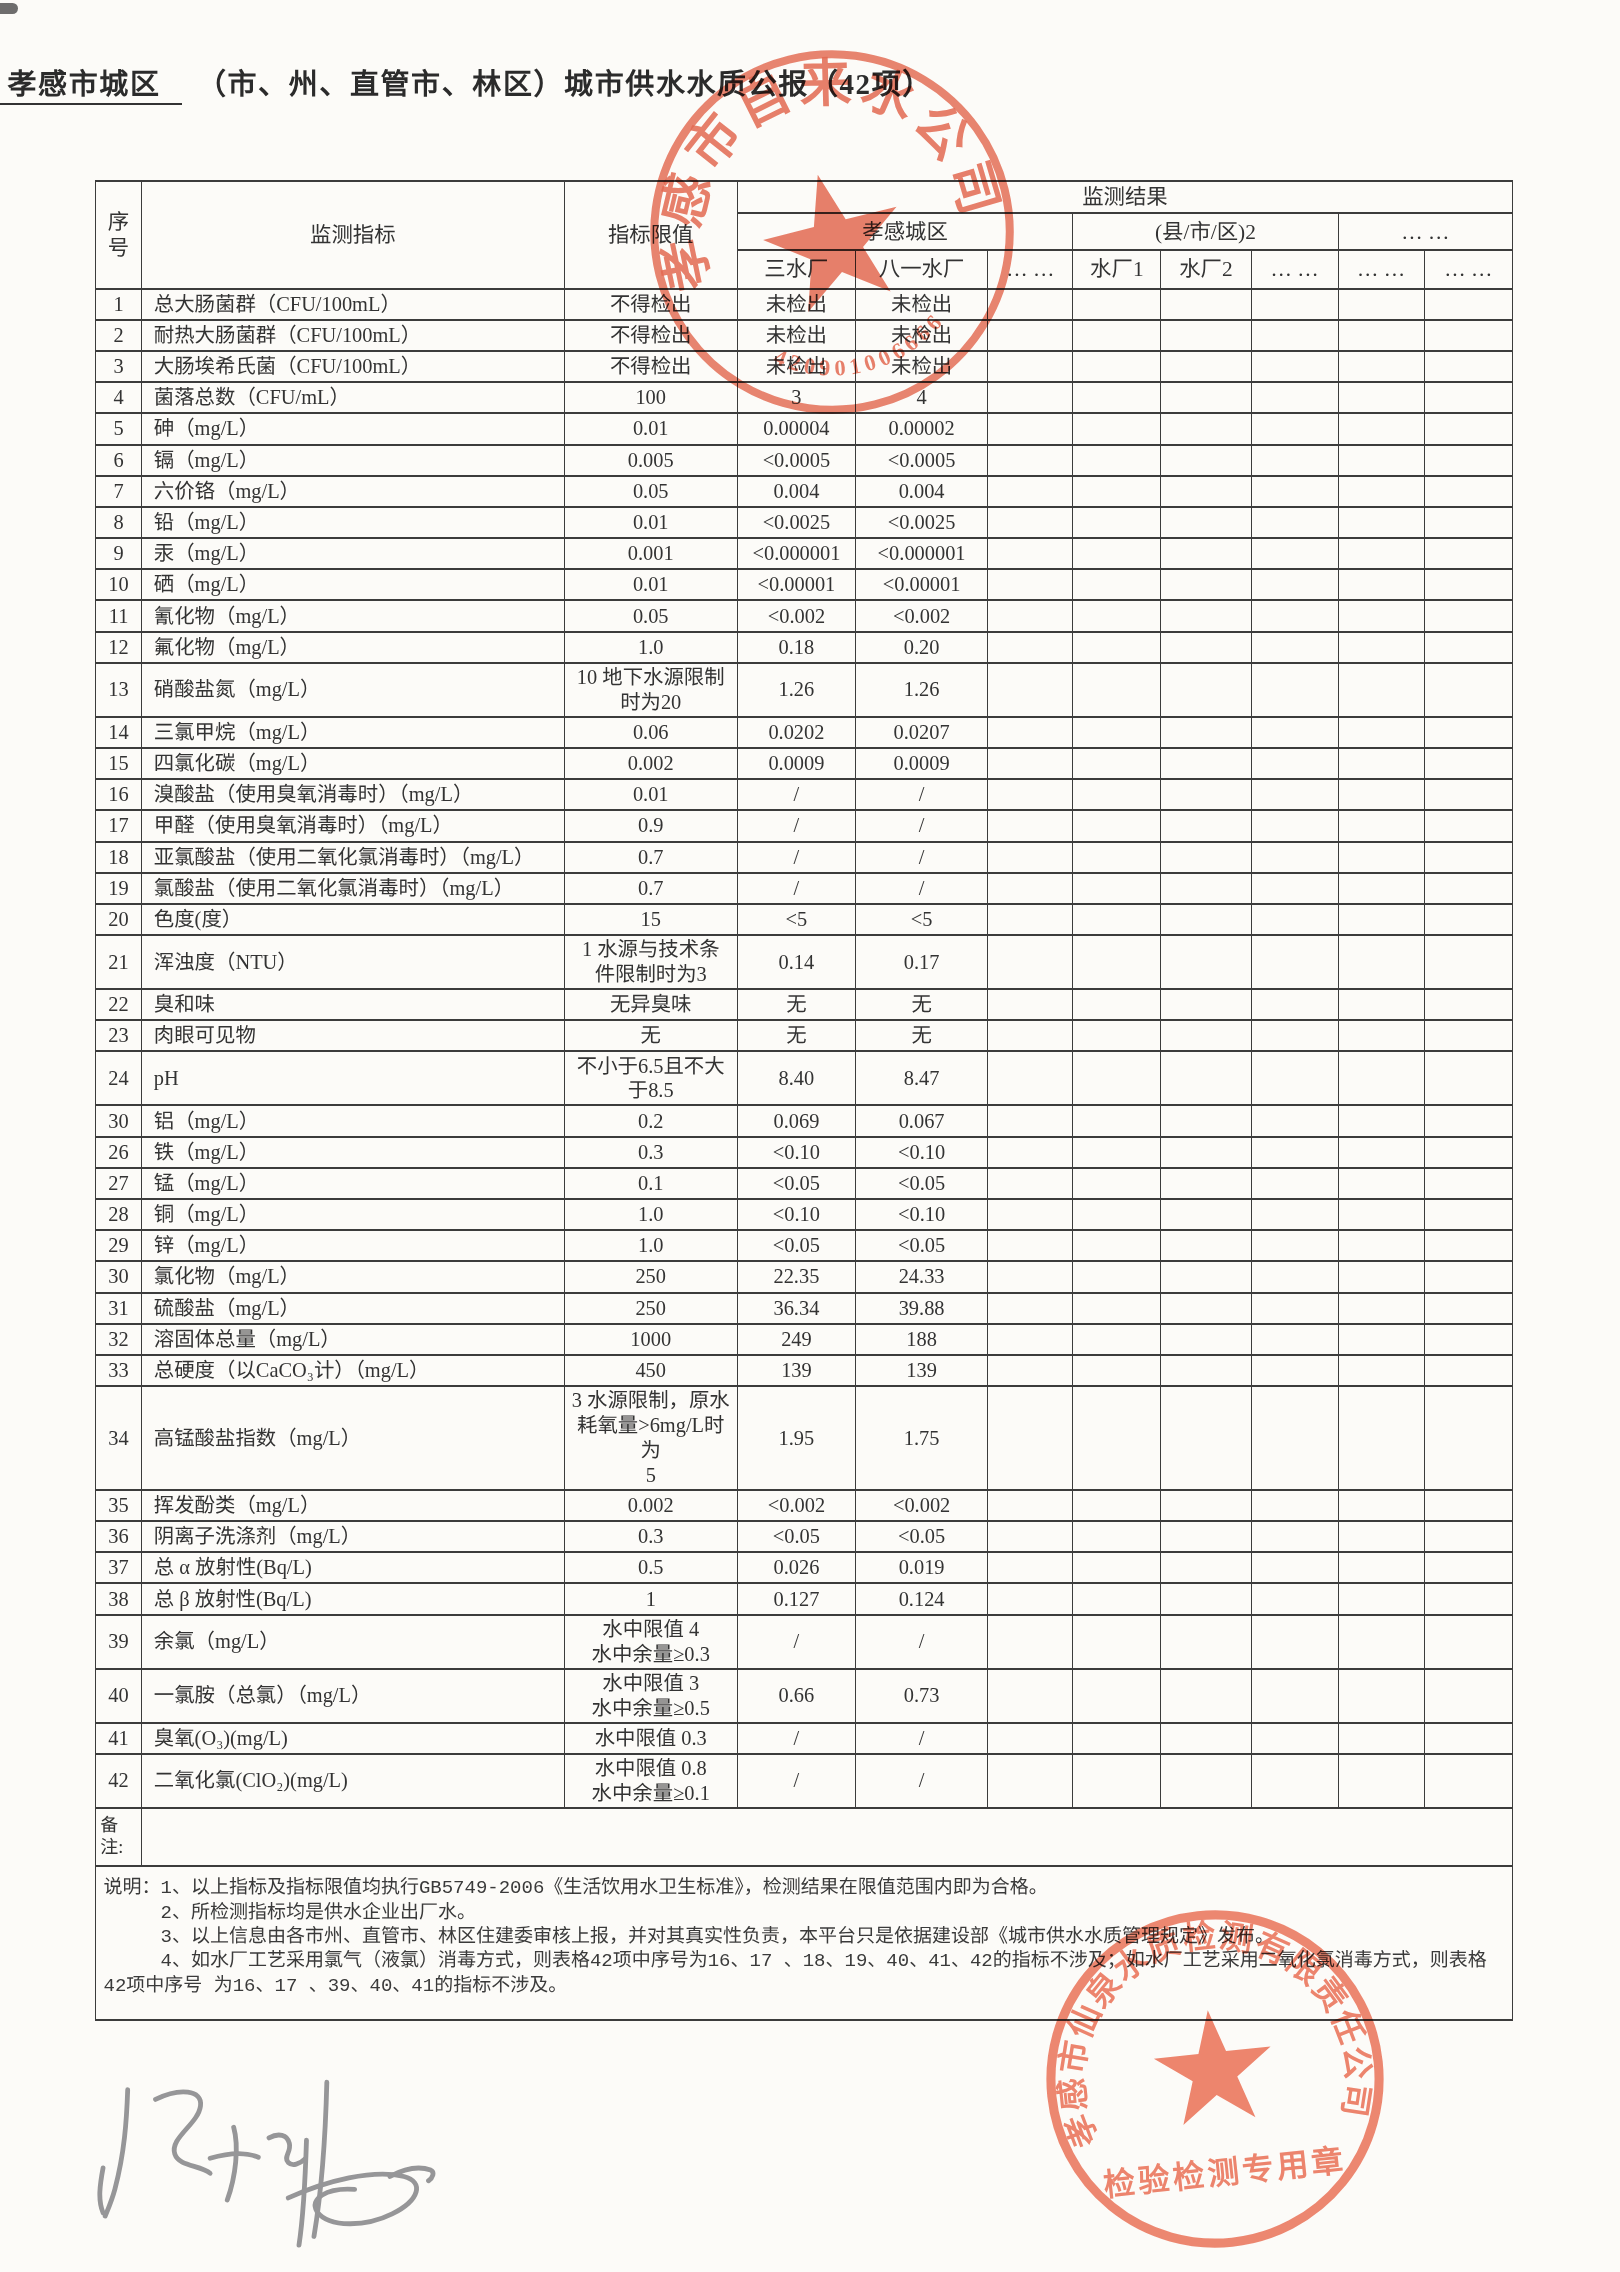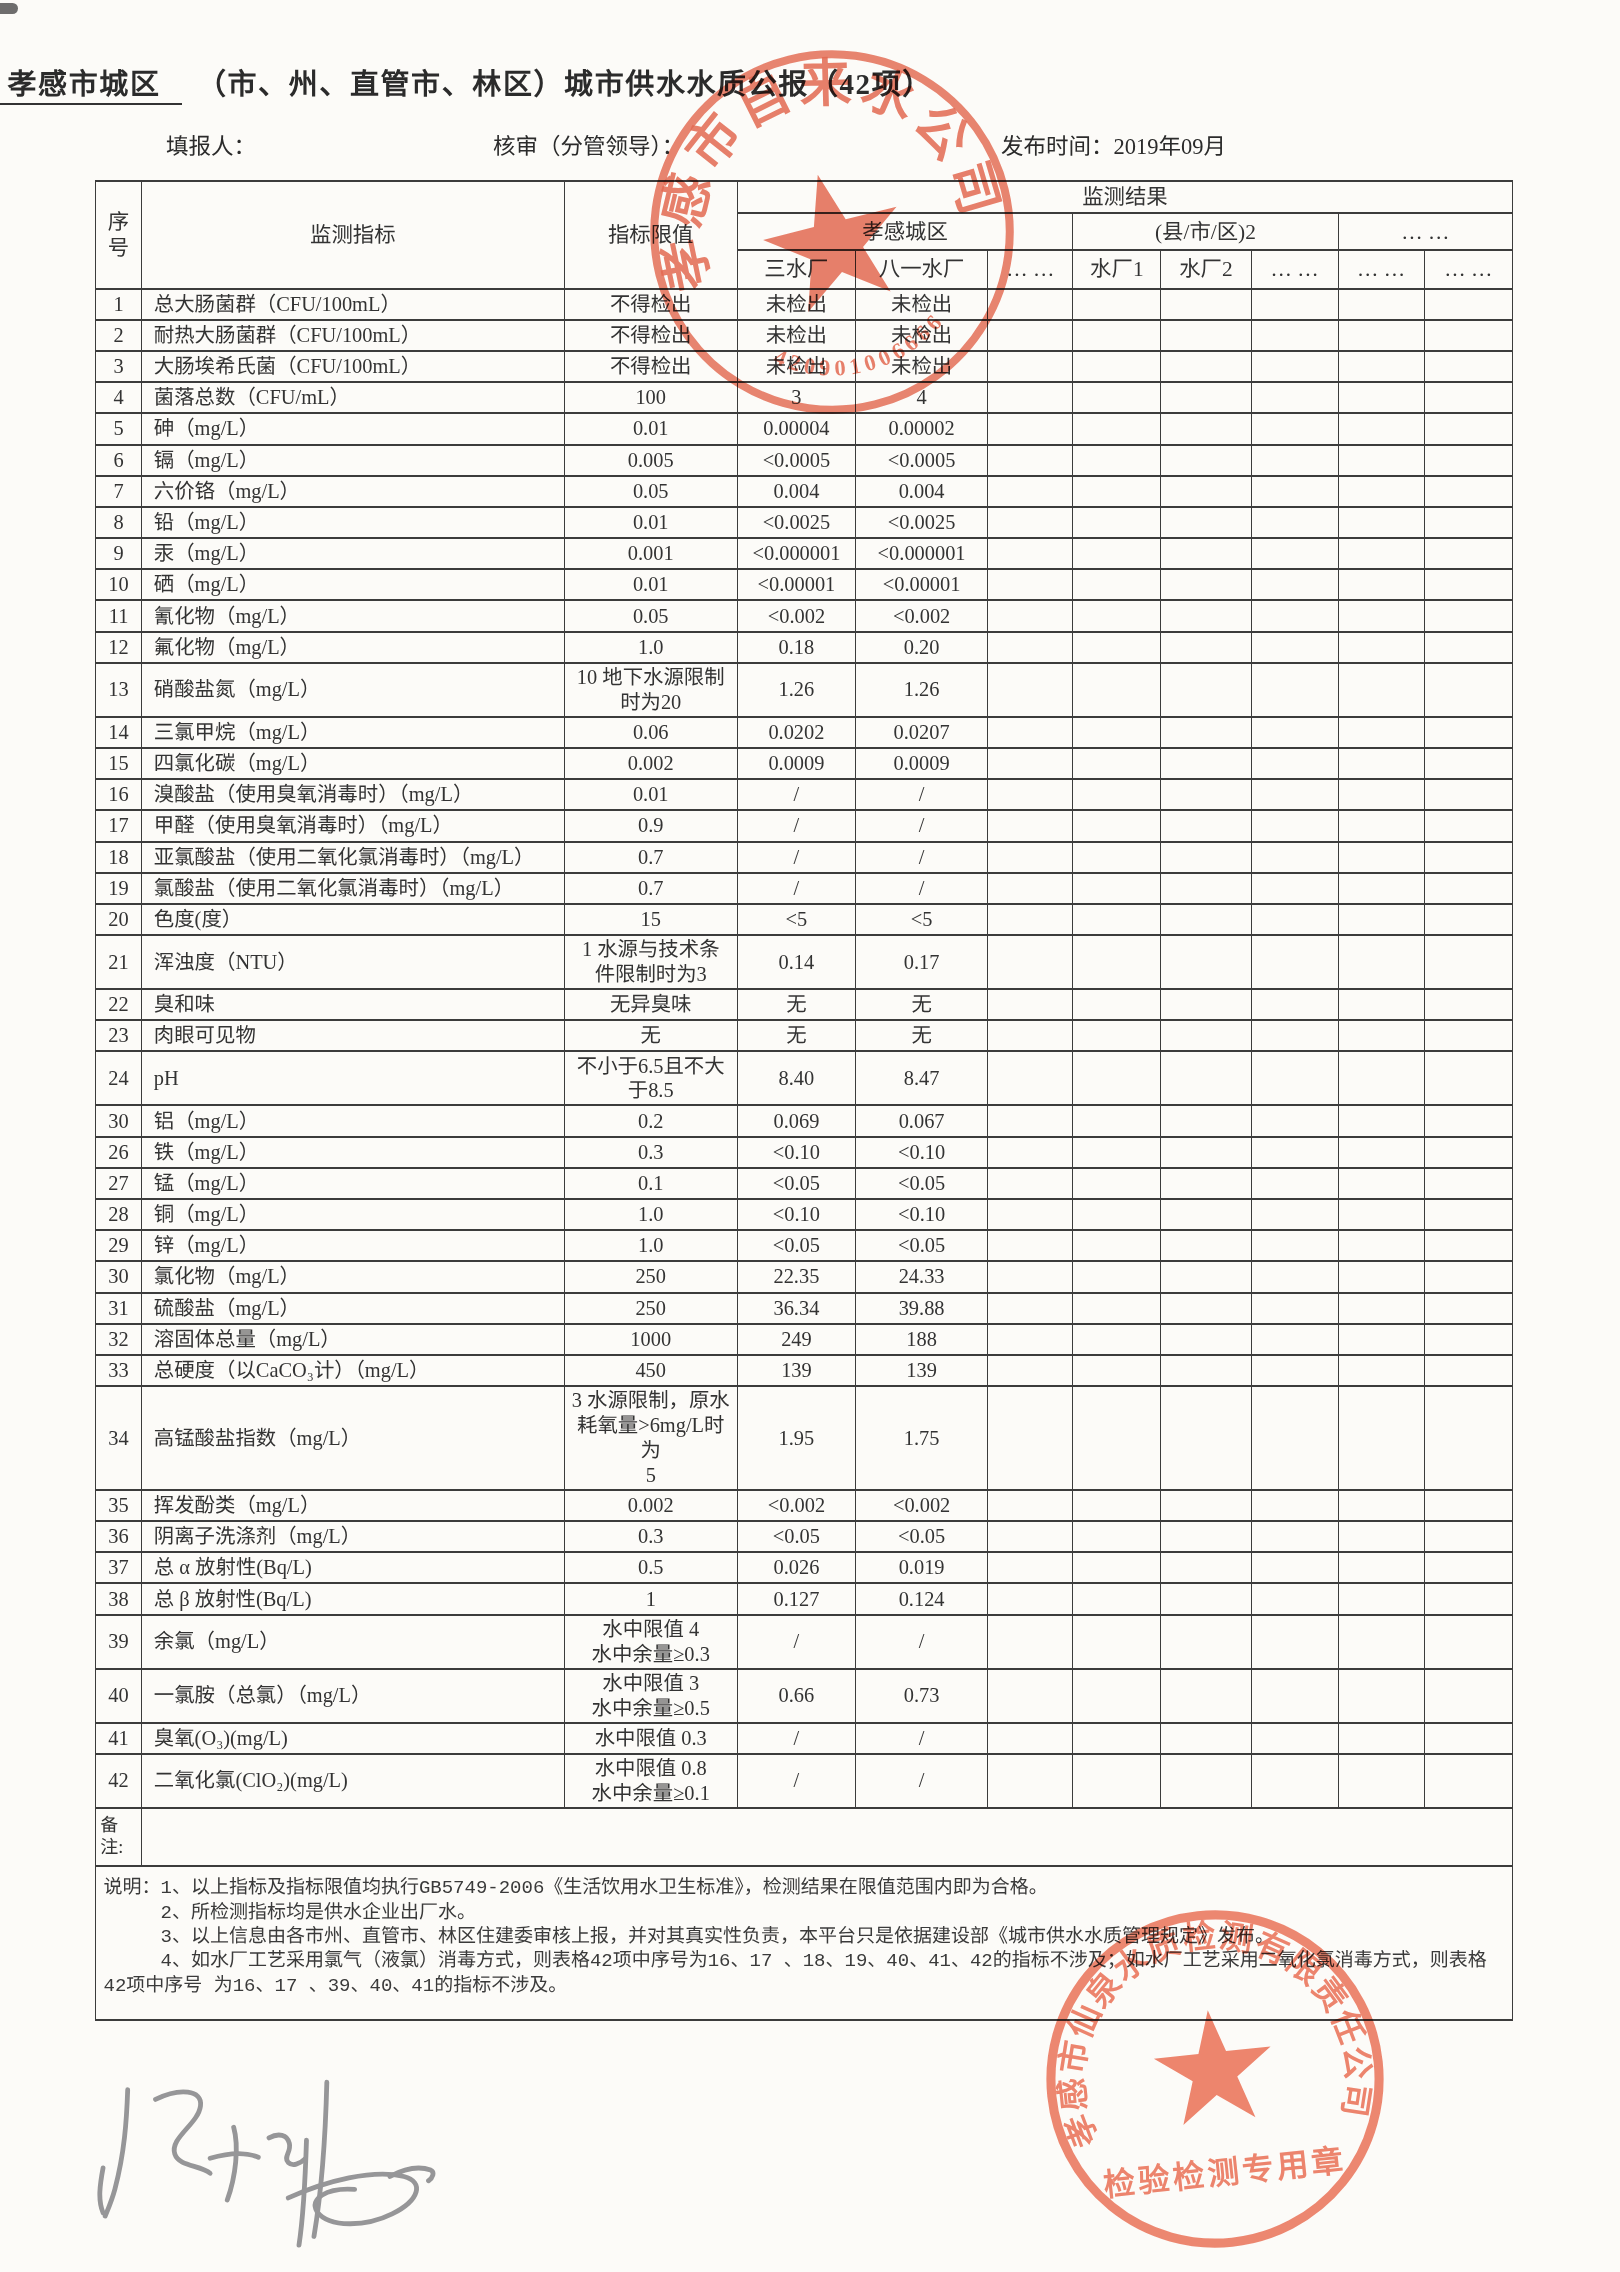--- a/index.html
+++ b/index.html
@@ -72,25 +72,20 @@
 </style>
 </head>
 <body>
 
 <div class="page">
 
   <div class="corner-artifact"></div>
 
   <div class="doc-title"><span class="u">孝感市城区</span><span>（市、州、直管市、林区）城市供水水质公报（42项）</span></div>
 
-  <div class="meta-row">
-    <span class="meta-field meta-filler">填报人：</span>
-    <span class="meta-field meta-reviewer">核审（分管领导）：</span>
-    <span class="meta-field meta-publish">发布时间：2019年09月</span>
-  </div>
 
   <table class="report">
     <colgroup>
       <col style="width:46px">
         <col style="width:422px">
         <col style="width:173px">
       <col style="width:118px">
         <col style="width:132px">
         <col style="width:85px">
       <col style="width:88px">

